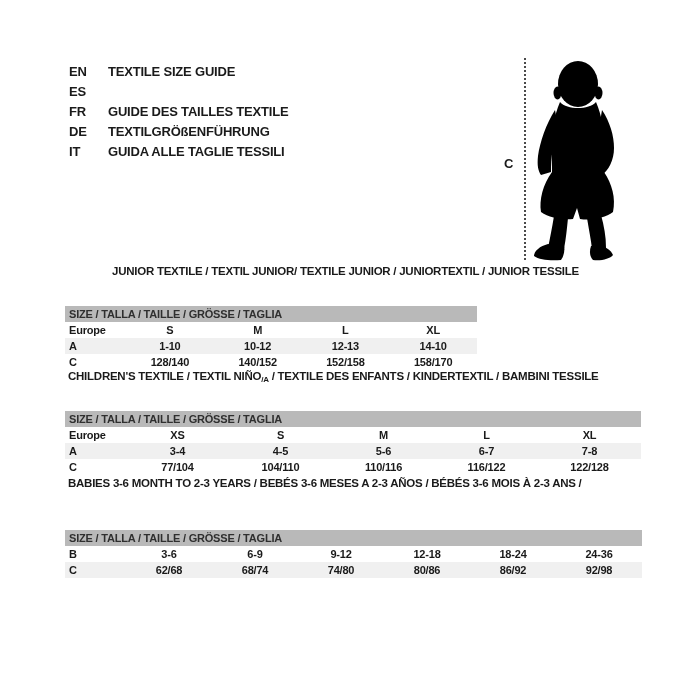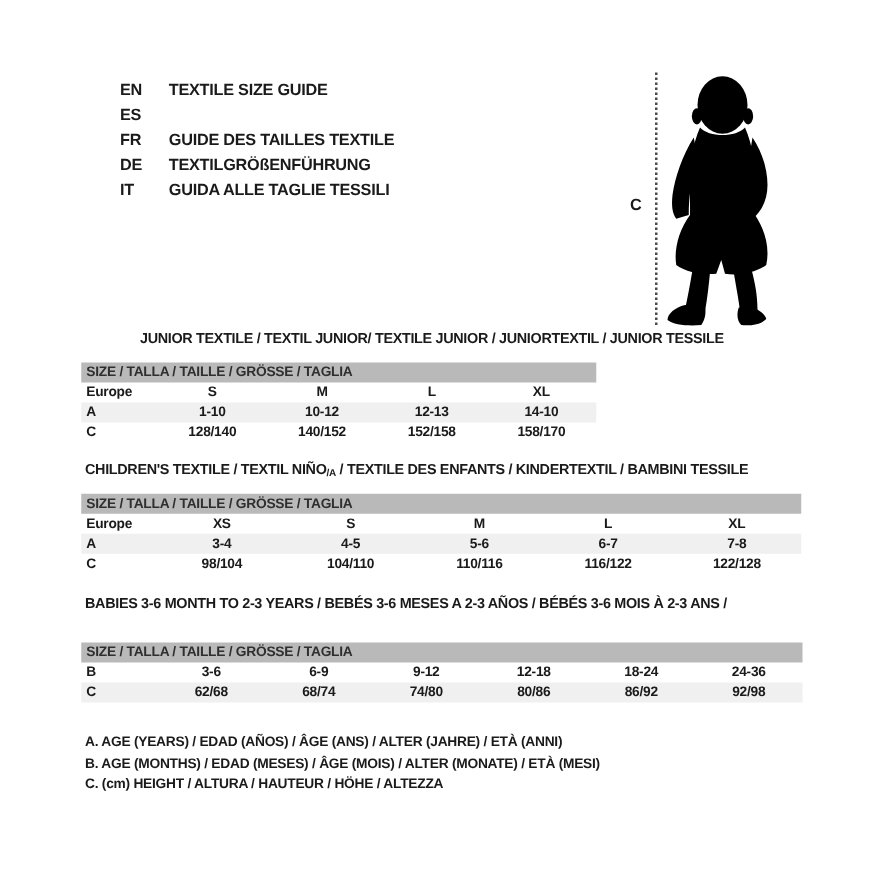--- a/index.html
+++ b/index.html
@@ -14,37 +14,37 @@
     font-family:"Liberation Sans",sans-serif;
     font-weight:700;
     color:var(--ink);
     -webkit-font-smoothing:antialiased;
   }
   .canvas{position:relative;width:700px;height:700px;overflow:hidden;letter-spacing:-0.2px;}
 
   
   .lang-block{position:absolute;left:69px;top:62px;font-size:13px;}
   .lang-row{display:flex;line-height:20px;}
-  .lang-code{width:39px;margin-left:27px;}
+  .lang-code{width:39px;}
 
   
   .dotted-line{position:absolute;left:524px;top:58px;height:202px;width:0;border-left:2px dotted #4a4a4a;}
   .height-label{position:absolute;left:504px;top:156px;font-size:13px;}
   .baby-svg{position:absolute;left:531px;top:58px;}
 
   
   .section-title{position:absolute;left:68px;font-size:11.5px;letter-spacing:-0.25px;white-space:nowrap;}
   .title-1{top:265px;margin-left:44px;}
   .title-2{top:370px;}
   .title-3{top:475px;line-height:16px;white-space:normal;width:560px;}
   .section-title .sub{font-size:8px;vertical-align:-2px;}
 
   
   .size-table{position:absolute;left:65px;font-size:11px;}
-  .size-table .band{background:var(--band);color:var(--band-ink);height:16px;line-height:16px;padding-left:4px;}
+  .size-table .band{background:var(--band);color:var(--band-ink);height:16px;line-height:16px;padding-left:4px;margin-top:16px;}
   .size-table .row{display:flex;height:16px;line-height:16px;}
   .size-table .row.shaded{background:var(--alt);}
   .size-table .row .label{width:57px;padding-left:4px;flex:none;}
   .size-table .row .cell{flex:1;text-align:center;}
   .t1{top:290px;width:412px;}
   .t2{top:395px;width:576px;}
   .t3{top:514px;width:577px;}
 
   
   .notes{position:absolute;left:68px;top:586px;font-size:11px;line-height:16.5px;}
@@ -138,21 +138,21 @@
         <div class="row shaded">
           <span class="label">A</span>
           <span class="cell">3-4</span>
           <span class="cell">4-5</span>
           <span class="cell">5-6</span>
           <span class="cell">6-7</span>
           <span class="cell">7-8</span>
         </div>
         <div class="row">
           <span class="label">C</span>
-          <span class="cell">98/104</span>
+          <span class="cell">77/104</span>
           <span class="cell">104/110</span>
           <span class="cell">110/116</span>
           <span class="cell">116/122</span>
           <span class="cell">122/128</span>
         </div>
       </div>
       <div class="section-title title-3">
         <div class="title-line"><span>BABIES 3-6 MONTH TO 2-3 YEARS / BEBÉS 3-6 MESES A 2-3 AÑOS / BÉBÉS 3-6 MOIS À 2-3 ANS /</span></div>
       </div>
       <div class="size-table t3">
@@ -171,19 +171,14 @@
           <span class="cell">62/68</span>
           <span class="cell">68/74</span>
           <span class="cell">74/80</span>
           <span class="cell">80/86</span>
           <span class="cell">86/92</span>
           <span class="cell">92/98</span>
         </div>
       </div>
     </div>
 
-  <div class="notes">
-      <div class="note-line">A. AGE (YEARS) / EDAD (AÑOS) / ÂGE (ANS) / ALTER (JAHRE) / ETÀ (ANNI)</div>
-      <div class="note-line">B. AGE (MONTHS) / EDAD (MESES) / ÂGE (MOIS) / ALTER (MONATE) / ETÀ (MESI)</div>
-      <div class="note-line">C. (cm) HEIGHT / ALTURA / HAUTEUR / HÖHE / ALTEZZA</div>
-    </div>
 
 </div>
 
 </body></html>

